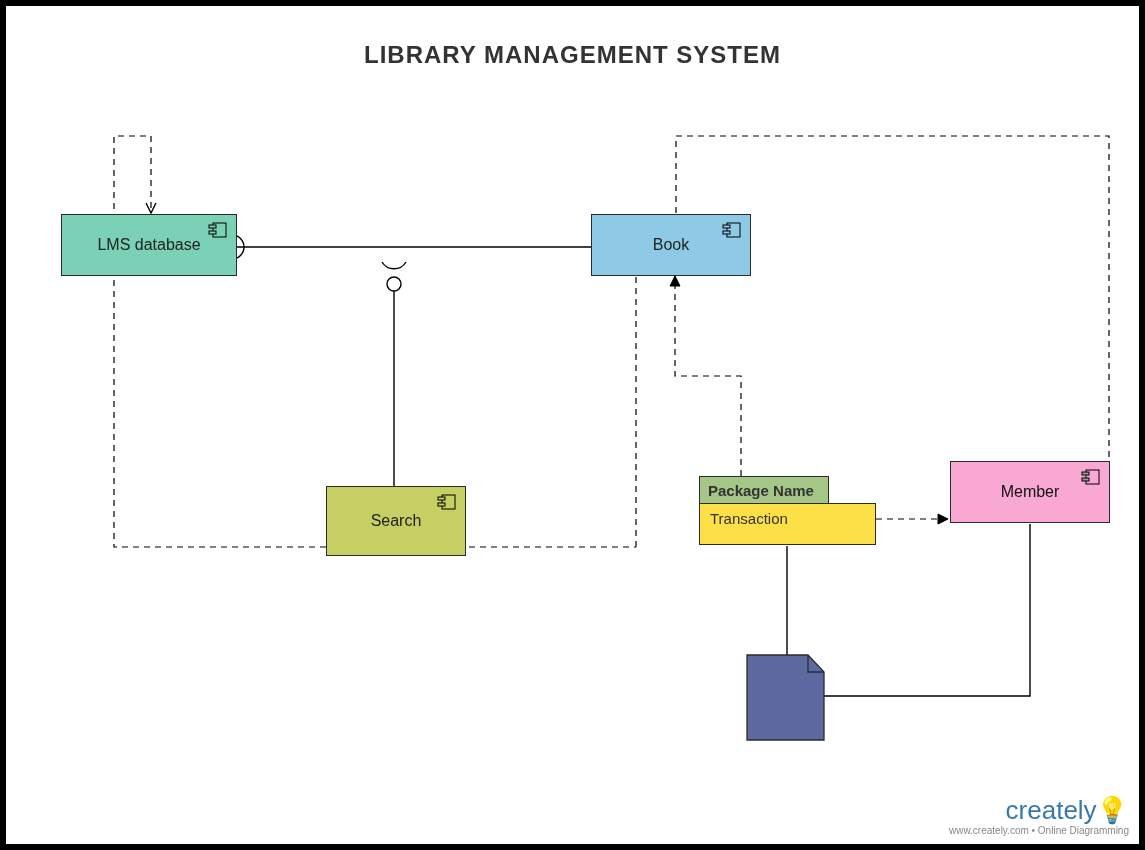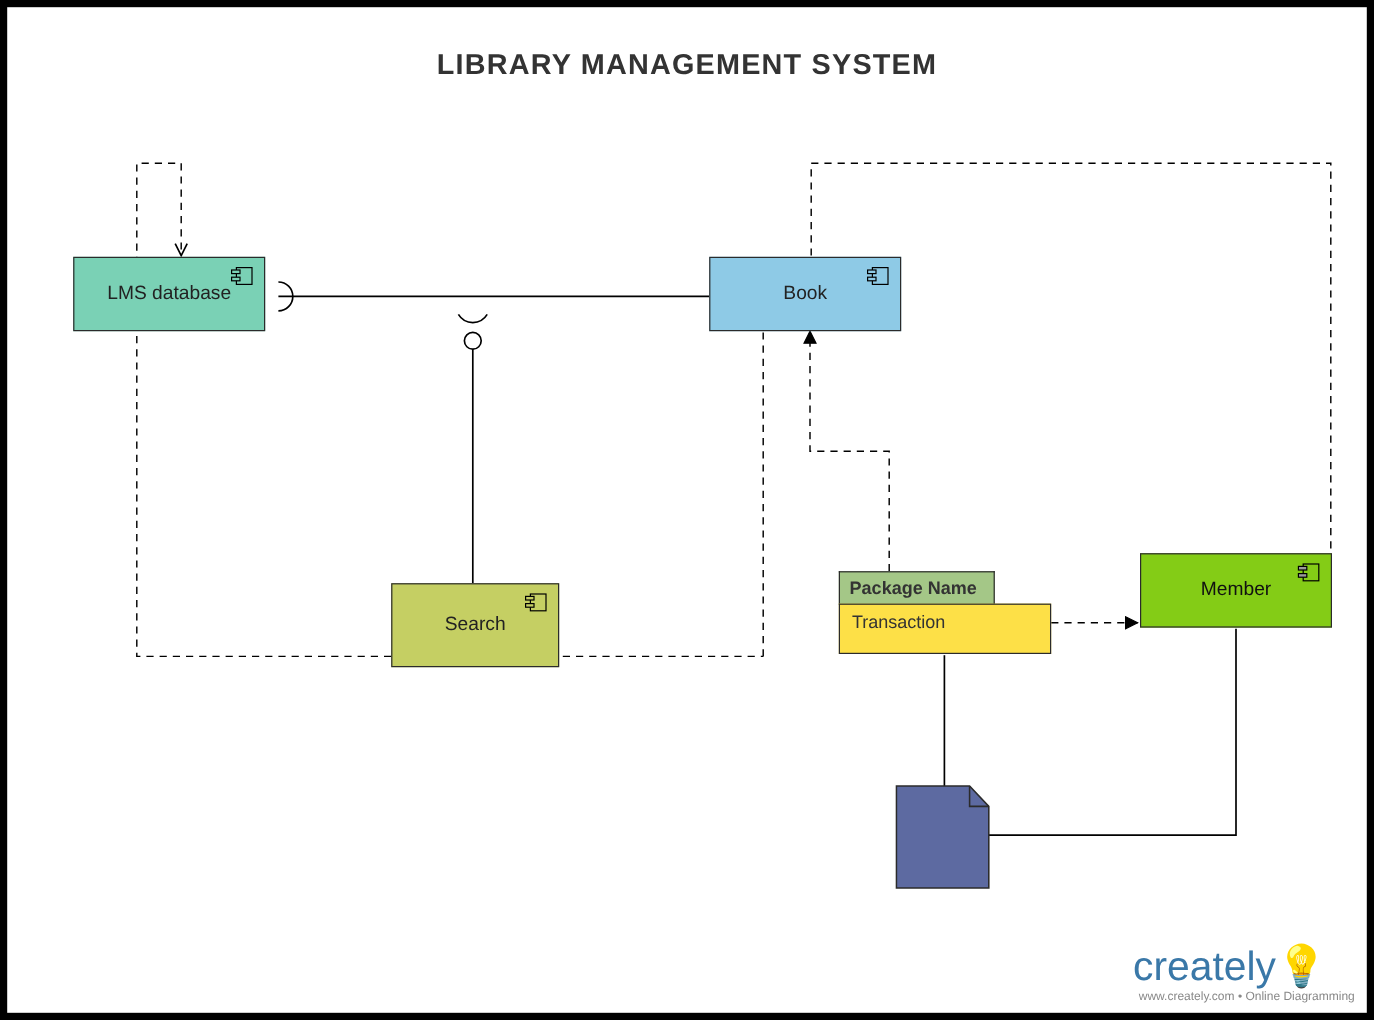--- a/index.html
+++ b/index.html
@@ -77,25 +77,24 @@
 
   
   .brand {
     position: absolute;
     right: 10px;
     bottom: 8px;
     text-align: right;
     font-family: Arial, sans-serif;
   }
   .brand .logo {
-    font-size: 34px;
+    font-size: 26px;
     font-weight: 400;
     color: #3a78a8;
     line-height: 1;
-    text-align: center;
   }
   .brand .logo .bulb { color: #f5c642; }
   .brand .tagline {
     font-size: 10px;
     color: #888;
     margin-top: 2px;
     margin-left: 28px;
   }
 
   svg.overlay {
@@ -139,21 +138,21 @@
     <path d="M 735 470 L 735 370 L 669 370 L 669 270" fill="none" stroke="#000" stroke-width="1.2" stroke-dasharray="6 5" marker-end="url(#arrow-solid)"></path>
 
     <path d="M 870 513 L 942 513" fill="none" stroke="#000" stroke-width="1.2" stroke-dasharray="6 5" marker-end="url(#arrow-solid)"></path>
 
     <line x1="781" y1="540" x2="781" y2="650" stroke="#000" stroke-width="1.4"></line>
 
     <path d="M 1024 518 L 1024 690 L 818 690" fill="none" stroke="#000" stroke-width="1.4"></path>
 
   </svg>
 
-  <div class="node" style="left:55px; top:208px; width:160px; height:62px; background:#7ad1b5;">
+  <div class="node" style="left:55px; top:208px; width:176px; height:62px; background:#7ad1b5;">
     <span>LMS database</span>
     <span class="comp-glyph">
       <svg width="20" height="18">
           <rect x="5" y="2" width="13" height="14" fill="none" stroke="#000"></rect>
           <rect x="1" y="4" width="7" height="3" fill="#7ad1b5" stroke="#000"></rect>
           <rect x="1" y="10" width="7" height="3" fill="#7ad1b5" stroke="#000"></rect>
         </svg>
     </span>
   </div>
 
@@ -172,21 +171,21 @@
     <span>Book</span>
     <span class="comp-glyph">
       <svg width="20" height="18">
           <rect x="5" y="2" width="13" height="14" fill="none" stroke="#000"></rect>
           <rect x="1" y="4" width="7" height="3" fill="#8ecae6" stroke="#000"></rect>
           <rect x="1" y="10" width="7" height="3" fill="#8ecae6" stroke="#000"></rect>
         </svg>
     </span>
   </div>
 
-  <div class="node" style="left:944px; top:455px; width:160px; height:62px; background:#84cc16; color:#111;">
+  <div class="node" style="left:944px; top:455px; width:160px; height:62px; background:#f9a8d4; color:#111;">
     <span>Member</span>
     <span class="comp-glyph">
       <svg width="20" height="18">
           <rect x="5" y="2" width="13" height="14" fill="none" stroke="#000"></rect>
           <rect x="1" y="4" width="7" height="3" fill="#9b9b9b" stroke="#000"></rect>
           <rect x="1" y="10" width="7" height="3" fill="#9b9b9b" stroke="#000"></rect>
         </svg>
     </span>
   </div>
 

